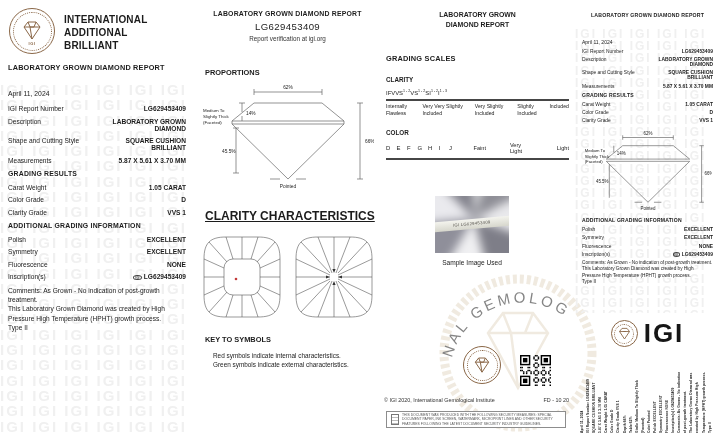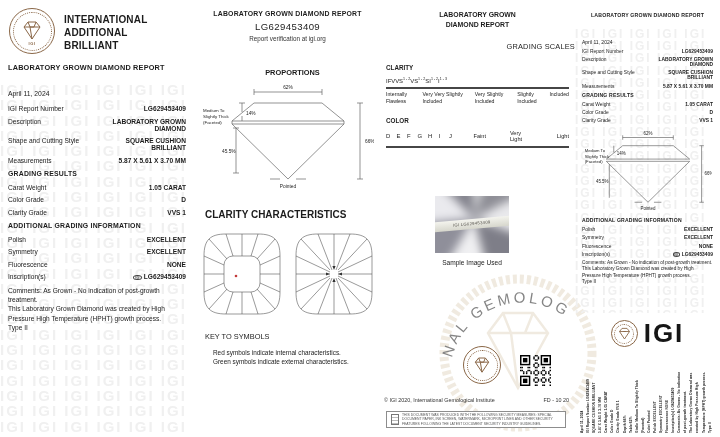--- a/index.html
+++ b/index.html
@@ -33,33 +33,33 @@
   .insc-ic { display:inline-block; width:9px; height:5.5px; border:.7px solid #444; border-radius:50%;
              font-size:3px; line-height:5px; text-align:center; color:#444; vertical-align:middle; margin-right:2px; }
   .comments { margin-top:3px; font-size:6.6px; line-height:1.42; }
 
   
   .panel2 { left:195px; width:185px; }
   .p2-head { margin-top:10px; text-align:center; }
   .p2-title { font-weight:bold; font-size:6.9px; letter-spacing:.2px; }
   .p2-number { font-size:9.6px; letter-spacing:.4px; margin-top:4px; }
   .p2-verif { font-size:6.3px; color:#333; margin-top:3px; }
-  .prop-h { margin:26px 0 0 10px; font-weight:bold; font-size:7.4px;text-align:center; }
+  .prop-h { margin:26px 0 0 10px; font-weight:bold; font-size:7.4px; }
   svg text { font-family:"Liberation Sans", sans-serif; fill:#222; }
   .prop-svg { display:block; margin:4px auto 0; }
-  .cc-h { margin:16px 0 0 10px; font-weight:bold; font-size:10px; }
+  .cc-h { margin:16px 0 0 10px; font-weight:bold; font-size:12px;text-decoration:underline; }
   .plots { display:flex; justify-content:center; gap:8px; margin-top:10px; }
-  .keys-h { margin:14px 0 0 10px; font-weight:normal; font-size:7.4px; }
+  .keys-h { margin:14px 0 0 10px; font-weight:bold; font-size:7.4px; }
   .key-lines { margin:8px 0 0 18px; font-size:6.4px; line-height:1.35; }
   .website { position:absolute; left:0; bottom:22px; width:100%; text-align:center; font-weight:bold; font-size:8.6px; }
 
   
   .panel3 { left:380px; width:195px; }
   .p3-head { margin-top:10px; text-align:center; font-weight:bold; font-size:6.9px; line-height:1.45; }
-  .gs-h { margin:12px 0 0 6px; font-weight:normal; font-size:7.4px; letter-spacing:.2px;text-align:right; }
+  .gs-h { margin:24px 0 0 6px; font-weight:bold; font-size:7.4px; letter-spacing:.2px; }
   .sub-h { margin:13px 0 0 6px; font-weight:bold; font-size:6.3px; }
   .scale { margin:6px 6px 0; }
   .grade-row { display:flex; border-bottom:2px solid #464646; padding-bottom:3px; }
   .grade-row .cell { font-size:5.9px; }
   .grade-row sup { font-size:3.6px; }
   .desc-row { display:flex; padding-top:2.5px; }
   .desc-row .cell { font-size:5.2px; line-height:1.25; color:#222; }
   .color-row { display:flex; align-items:center; border-bottom:2px solid #464646; padding-bottom:4px; }
   .color-letter { width:10.5px; font-size:5.9px; }
   .color-range { font-size:5.6px; }

